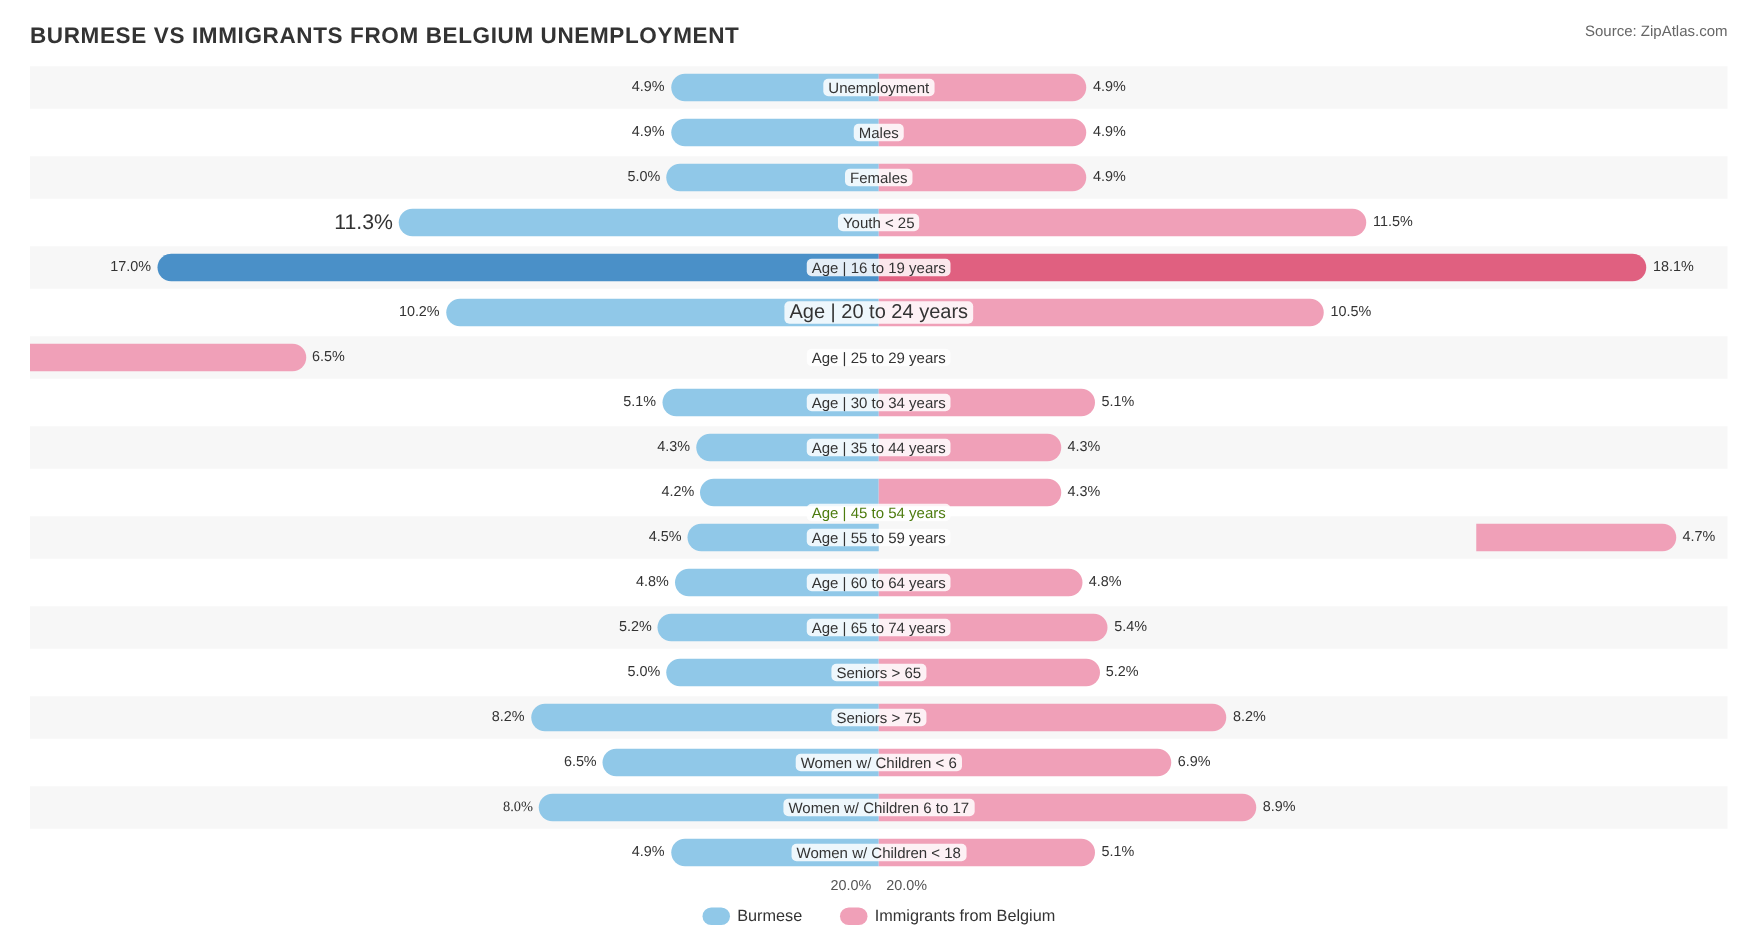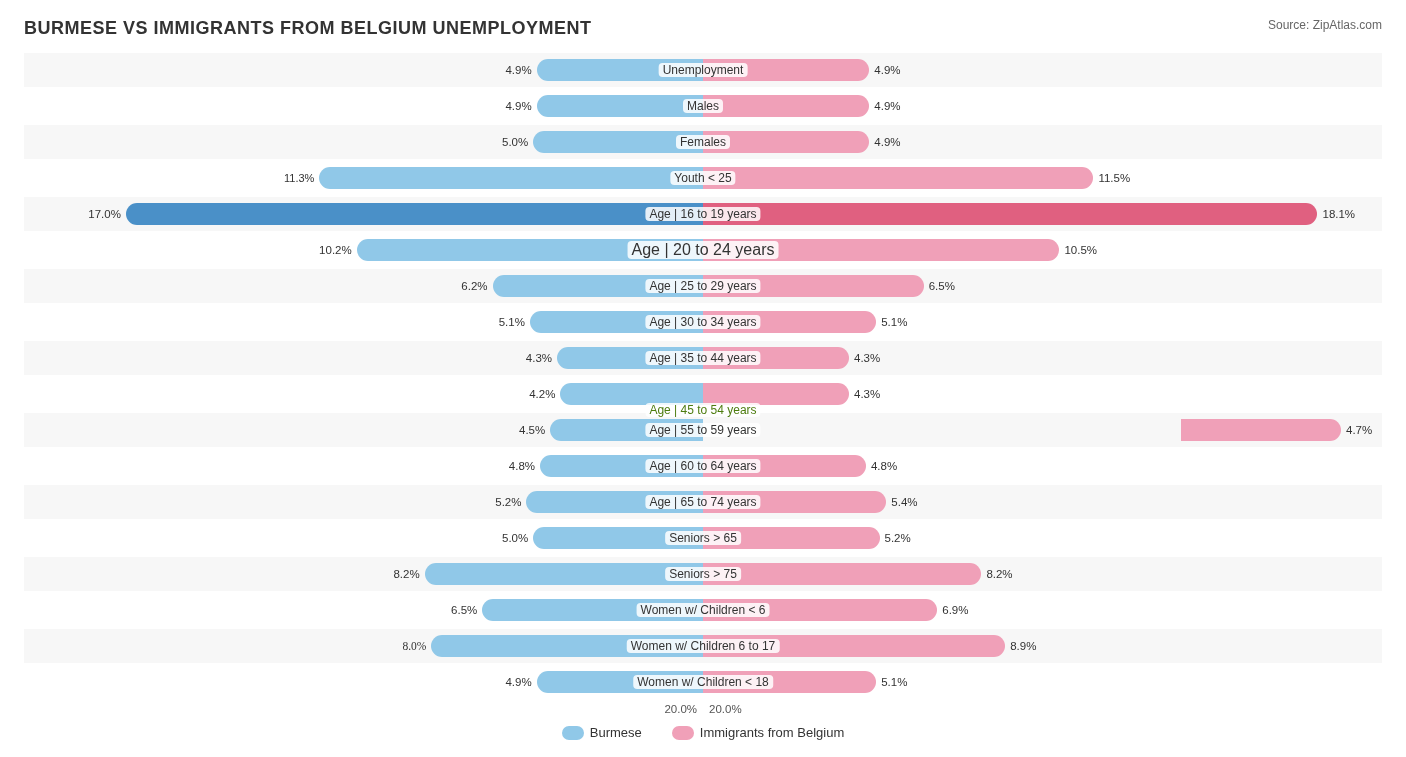--- a/index.html
+++ b/index.html
@@ -102,21 +102,21 @@
           <div style="height: 22px; border-radius: 11px 0px 0px 11px; background: rgb(144, 200, 232); width: 25%;"></div>
         </div>
         <div style="position: absolute; left: 50%; transform: translateX(-50%); font-size: 12px; color: rgb(51, 51, 51); white-space: nowrap; z-index: 10; pointer-events: none; background: rgba(255, 255, 255, 0.85); padding: 0px 4px; border-radius: 4px;">Females</div>
         <div style="display: flex; align-items: center; justify-content: flex-start; width: 50%; height: 100%;">
           <div style="height: 22px; border-radius: 0px 11px 11px 0px; background: rgb(240, 160, 184); width: 24.5%;"></div>
           <span style="font-size: 11.5px; color: rgb(51, 51, 51); margin-left: 5px; white-space: nowrap; min-width: 36px;">4.9%</span>
         </div>
       </div>
       <div class="row" style="display: flex; align-items: center; margin-bottom: 2px; height: 34px; position: relative; background: rgb(255, 255, 255);">
         <div style="display: flex; align-items: center; justify-content: flex-end; width: 50%; height: 100%;">
-          <span style="font-size: 11px; color: rgb(51, 51, 51); margin-right: 5px; white-space: nowrap; min-width: 36px; text-align: right;">11.3%</span>
+          <span style="font-size: 17px; color: rgb(51, 51, 51); margin-right: 5px; white-space: nowrap; min-width: 36px; text-align: right;">11.3%</span>
           <div style="height: 22px; border-radius: 11px 0px 0px 11px; background: rgb(144, 200, 232); width: 56.5%;"></div>
         </div>
         <div style="position: absolute; left: 50%; transform: translateX(-50%); font-size: 12px; color: rgb(51, 51, 51); white-space: nowrap; z-index: 10; pointer-events: none; background: rgba(255, 255, 255, 0.85); padding: 0px 4px; border-radius: 4px;">Youth &lt; 25</div>
         <div style="display: flex; align-items: center; justify-content: flex-start; width: 50%; height: 100%;">
           <div style="height: 22px; border-radius: 0px 11px 11px 0px; background: rgb(240, 160, 184); width: 57.5%;"></div>
           <span style="font-size: 11.5px; color: rgb(51, 51, 51); margin-left: 5px; white-space: nowrap; min-width: 36px;">11.5%</span>
         </div>
       </div>
       <div class="row" style="display: flex; align-items: center; margin-bottom: 2px; height: 34px; position: relative; background: rgb(247, 247, 247);">
         <div style="display: flex; align-items: center; justify-content: flex-end; width: 50%; height: 100%;">
@@ -134,24 +134,20 @@
           <span style="font-size: 11.5px; color: rgb(51, 51, 51); margin-right: 5px; white-space: nowrap; min-width: 36px; text-align: right;">10.2%</span>
           <div style="height: 22px; border-radius: 11px 0px 0px 11px; background: rgb(144, 200, 232); width: 51%;"></div>
         </div>
         <div style="position: absolute; left: 50%; transform: translateX(-50%); font-size: 16px; color: rgb(51, 51, 51); white-space: nowrap; z-index: 10; pointer-events: none; background: rgba(255, 255, 255, 0.85); padding: 0px 4px; border-radius: 4px;">Age | 20 to 24 years</div>
         <div style="display: flex; align-items: center; justify-content: flex-start; width: 50%; height: 100%;">
           <div style="height: 22px; border-radius: 0px 11px 11px 0px; background: rgb(240, 160, 184); width: 52.5%;"></div>
           <span style="font-size: 11.5px; color: rgb(51, 51, 51); margin-left: 5px; white-space: nowrap; min-width: 36px;">10.5%</span>
         </div>
       </div>
       <div class="row" style="display: flex; align-items: center; margin-bottom: 2px; height: 34px; position: relative; background: rgb(247, 247, 247);">
-        <div style="display: flex; align-items: center; justify-content: flex-end; width: 50%; height: 100%;">
-          <span style="font-size: 11.5px; color: rgb(51, 51, 51); margin-right: 5px; white-space: nowrap; min-width: 36px; text-align: right;">6.2%</span>
-          <div style="height: 22px; border-radius: 11px 0px 0px 11px; background: rgb(144, 200, 232); width: 31%;"></div>
-        </div>
         <div style="position: absolute; left: 50%; transform: translateX(-50%); font-size: 12px; color: rgb(51, 51, 51); white-space: nowrap; z-index: 10; pointer-events: none; background: rgba(255, 255, 255, 0.85); padding: 0px 4px; border-radius: 4px;">Age | 25 to 29 years</div>
         <div style="display: flex; align-items: center; justify-content: flex-start; width: 50%; height: 100%;">
           <div style="height: 22px; border-radius: 0px 11px 11px 0px; background: rgb(240, 160, 184); width: 32.5%;"></div>
           <span style="font-size: 11.5px; color: rgb(51, 51, 51); margin-left: 5px; white-space: nowrap; min-width: 36px;">6.5%</span>
         </div>
       </div>
       <div class="row" style="display: flex; align-items: center; margin-bottom: 2px; height: 34px; position: relative; background: rgb(255, 255, 255);">
         <div style="display: flex; align-items: center; justify-content: flex-end; width: 50%; height: 100%;">
           <span style="font-size: 11.5px; color: rgb(51, 51, 51); margin-right: 5px; white-space: nowrap; min-width: 36px; text-align: right;">5.1%</span>
           <div style="height: 22px; border-radius: 11px 0px 0px 11px; background: rgb(144, 200, 232); width: 25.5%;"></div>

